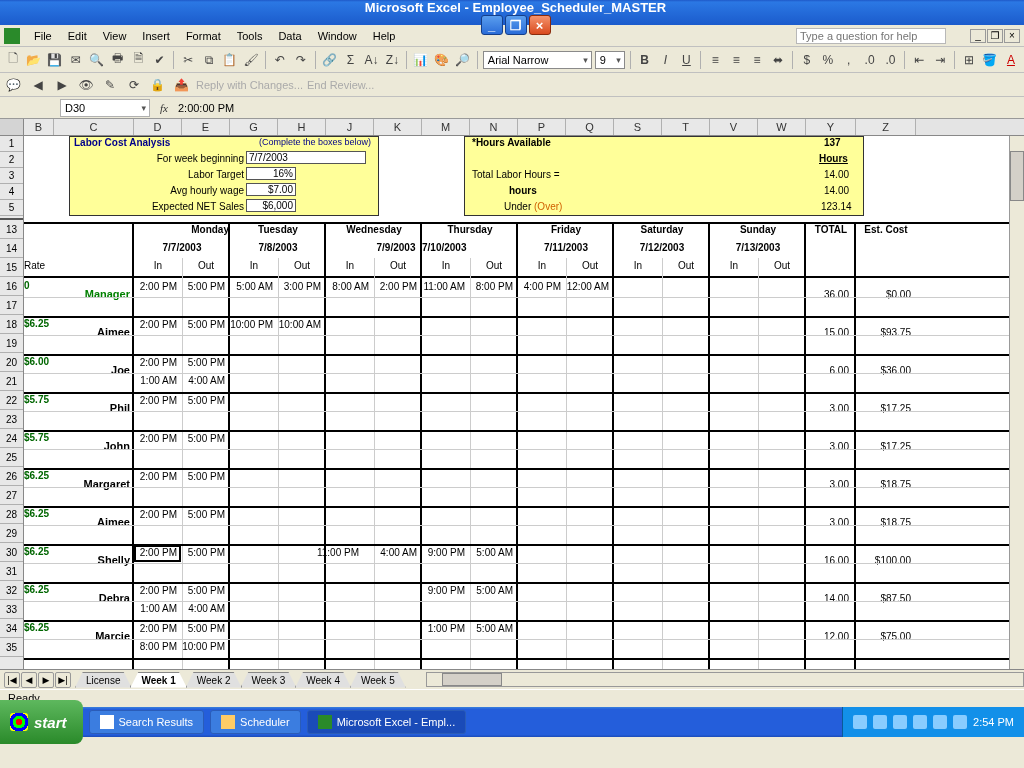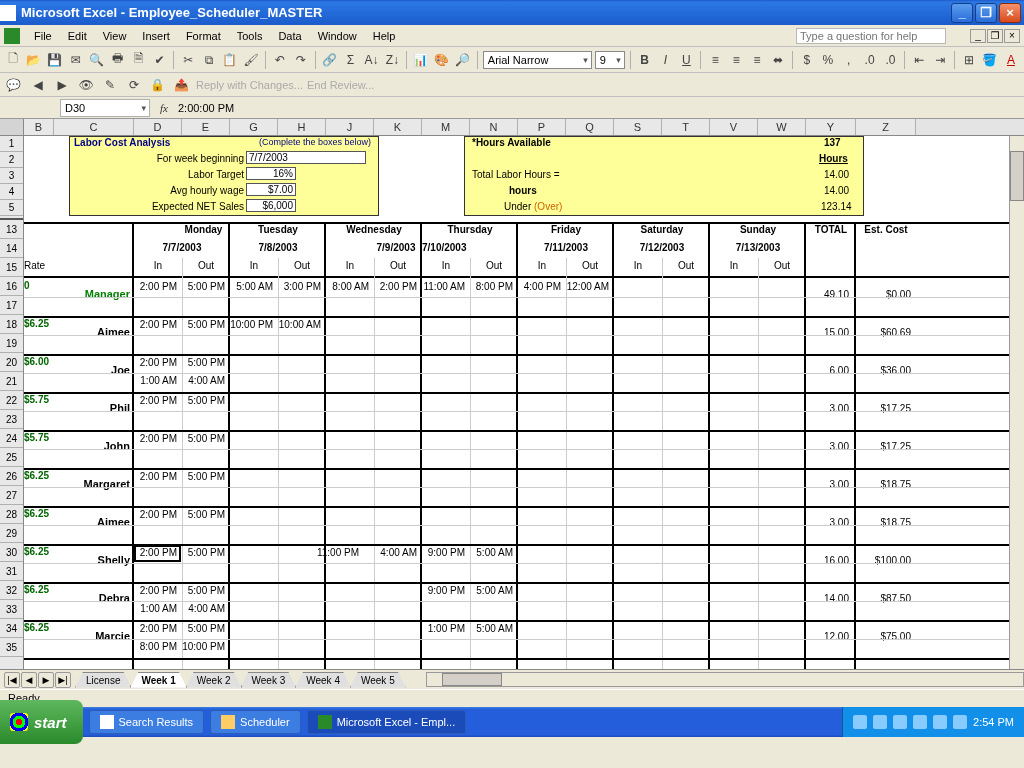--- a/index.html
+++ b/index.html
@@ -1,17 +1,17 @@
 <!DOCTYPE html>
 <html><head>
 <meta charset="utf-8">
 <style>
   * { box-sizing: border-box; margin: 0; padding: 0; }
   body { font-family: Tahoma, Arial, sans-serif; font-size: 11px; background: #ece9d8; width: 1024px; height: 768px; overflow: hidden; }
-  .titlebar { background: linear-gradient(to bottom, #1e59c8 0%, #2b78e4 8%, #1b5bcc 100%); color: #fff; height: 25px; display: flex; align-items: center; padding: 0 3px 0 0; }
+  .titlebar { background: linear-gradient(to bottom, #1e59c8 0%, #2b78e4 8%, #1b5bcc 100%); color: #fff; height: 25px; display: flex; align-items: center; padding: 0 3px 0 10px; flex-direction: column; }
   .titlebar .icon { width: 16px; height: 16px; background: #fff; margin-right: 5px; display:inline-block; }
   .titlebar .title { flex: 1; font-weight: bold; font-size: 13px; }
   .winbtns { display: flex; gap: 2px; }
   .winbtn { width: 22px; height: 20px; border-radius: 3px; display:flex; align-items:center; justify-content:center; color:#fff; font-weight:bold; font-size:13px;}
   .minbtn,.maxbtn{background:linear-gradient(to bottom,#5a9eee,#2a6cd8);border:1px solid #153f8a;}
   .closebtn{background:linear-gradient(to bottom,#f5936c,#d94a1e);border:1px solid #8a2b0c;}
   .menubar { background: #ece9d8; height: 22px; display: flex; align-items: center; padding: 0 4px; border-bottom:1px solid #c0c0c0;}
   .menubar .xlicon{width:16px;height:16px;background:#2a8a2a;margin-right:6px;}
   .menubar .menuitem { padding: 2px 8px; }
   .helpbox { margin-left:auto; margin-right:20px;}
@@ -252,21 +252,21 @@
       <div class="lbl bold" style="left:795px;top:17px;text-decoration:underline;">Hours</div>
       <div class="lbl" style="left:448px;top:33px;">Total Labor Hours =</div>
       <div class="lbl" style="left:800px;top:33px;">14.00</div>
       <div class="lbl bold" style="left:485px;top:49px;">hours</div>
       <div class="lbl" style="left:800px;top:49px;">14.00</div>
       <div class="lbl" style="left:480px;top:65px;"><span>Under</span> <span class="orange">(Over)</span></div>
       <div class="lbl" style="left:797px;top:65px;">123.14</div>
 
       <div id="schedgrid">
           <div class="thick-h" style="left:0;top:86px;"></div>
-          <div class="lbl bold" style="left:124px;top:88px;width:111px;text-align:center;">Monday</div>
+          <div class="lbl bold" style="left:94px;top:88px;width:111px;text-align:right;">Monday</div>
           <div class="lbl bold" style="left:110px;top:106px;width:96px;text-align:center;">7/7/2003</div>
           <div class="lbl" style="left:110px;top:124px;width:48px;text-align:center;">In</div>
           <div class="lbl" style="left:158px;top:124px;width:48px;text-align:center;">Out</div>
           <div class="lbl bold" style="left:206px;top:88px;width:96px;text-align:center;">Tuesday</div>
           <div class="lbl bold" style="left:206px;top:106px;width:96px;text-align:center;">7/8/2003</div>
           <div class="lbl" style="left:206px;top:124px;width:48px;text-align:center;">In</div>
           <div class="lbl" style="left:254px;top:124px;width:48px;text-align:center;">Out</div>
           <div class="lbl bold" style="left:302px;top:88px;width:96px;text-align:center;">Wednesday</div>
           <div class="lbl bold" style="left:302px;top:106px;width:96px;text-align:center;padding-left:44px;">7/9/2003</div>
           <div class="lbl" style="left:302px;top:124px;width:48px;text-align:center;">In</div>
@@ -312,32 +312,32 @@
           <div class="schedcell" style="left:110px;top:144px;width:46px;">2:00 PM</div>
           <div class="schedcell" style="left:158px;top:144px;width:46px;">5:00 PM</div>
           <div class="schedcell" style="left:206px;top:144px;width:46px;">5:00 AM</div>
           <div class="schedcell" style="left:254px;top:144px;width:46px;">3:00 PM</div>
           <div class="schedcell" style="left:302px;top:144px;width:46px;">8:00 AM</div>
           <div class="schedcell" style="left:350px;top:144px;width:46px;">2:00 PM</div>
           <div class="schedcell" style="left:398px;top:144px;width:46px;">11:00 AM</div>
           <div class="schedcell" style="left:446px;top:144px;width:46px;">8:00 PM</div>
           <div class="schedcell" style="left:494px;top:144px;width:46px;">4:00 PM</div>
           <div class="schedcell" style="left:542px;top:144px;width:46px;">12:00 AM</div>
-          <div class="schedcell" style="left:782px;top:152px;width:46px;text-align:right;">49.10</div>
+          <div class="schedcell" style="left:782px;top:152px;width:46px;text-align:right;">36.00</div>
           <div class="schedcell" style="left:832px;top:152px;width:58px;text-align:right;">$0.00</div>
           <div class="gridline-h" style="left:0;top:161px;"></div>
           <div class="thick-h" style="left:0;top:180px;"></div>
           <div class="lbl green" style="left:0;top:182px;width:28px;color:#060;">$6.25</div>
           <div class="empname" style="left:30px;top:190px;width:76px;color:#000;">Aimee</div>
           <div class="schedcell" style="left:110px;top:182px;width:46px;">2:00 PM</div>
           <div class="schedcell" style="left:158px;top:182px;width:46px;">5:00 PM</div>
           <div class="schedcell" style="left:206px;top:182px;width:46px;">10:00 PM</div>
           <div class="schedcell" style="left:254px;top:182px;width:46px;">10:00 AM</div>
           <div class="schedcell" style="left:782px;top:190px;width:46px;text-align:right;">15.00</div>
-          <div class="schedcell" style="left:832px;top:190px;width:58px;text-align:right;">$60.69</div>
+          <div class="schedcell" style="left:832px;top:190px;width:58px;text-align:right;">$93.75</div>
           <div class="gridline-h" style="left:0;top:199px;"></div>
           <div class="thick-h" style="left:0;top:218px;"></div>
           <div class="lbl green" style="left:0;top:220px;width:28px;color:#060;">$6.00</div>
           <div class="empname" style="left:30px;top:228px;width:76px;color:#000;">Joe</div>
           <div class="schedcell" style="left:110px;top:220px;width:46px;">2:00 PM</div>
           <div class="schedcell" style="left:158px;top:220px;width:46px;">5:00 PM</div>
           <div class="schedcell" style="left:110px;top:238px;width:46px;">1:00 AM</div>
           <div class="schedcell" style="left:158px;top:238px;width:46px;">4:00 AM</div>
           <div class="schedcell" style="left:782px;top:228px;width:46px;text-align:right;">6.00</div>
           <div class="schedcell" style="left:832px;top:228px;width:58px;text-align:right;">$36.00</div>

